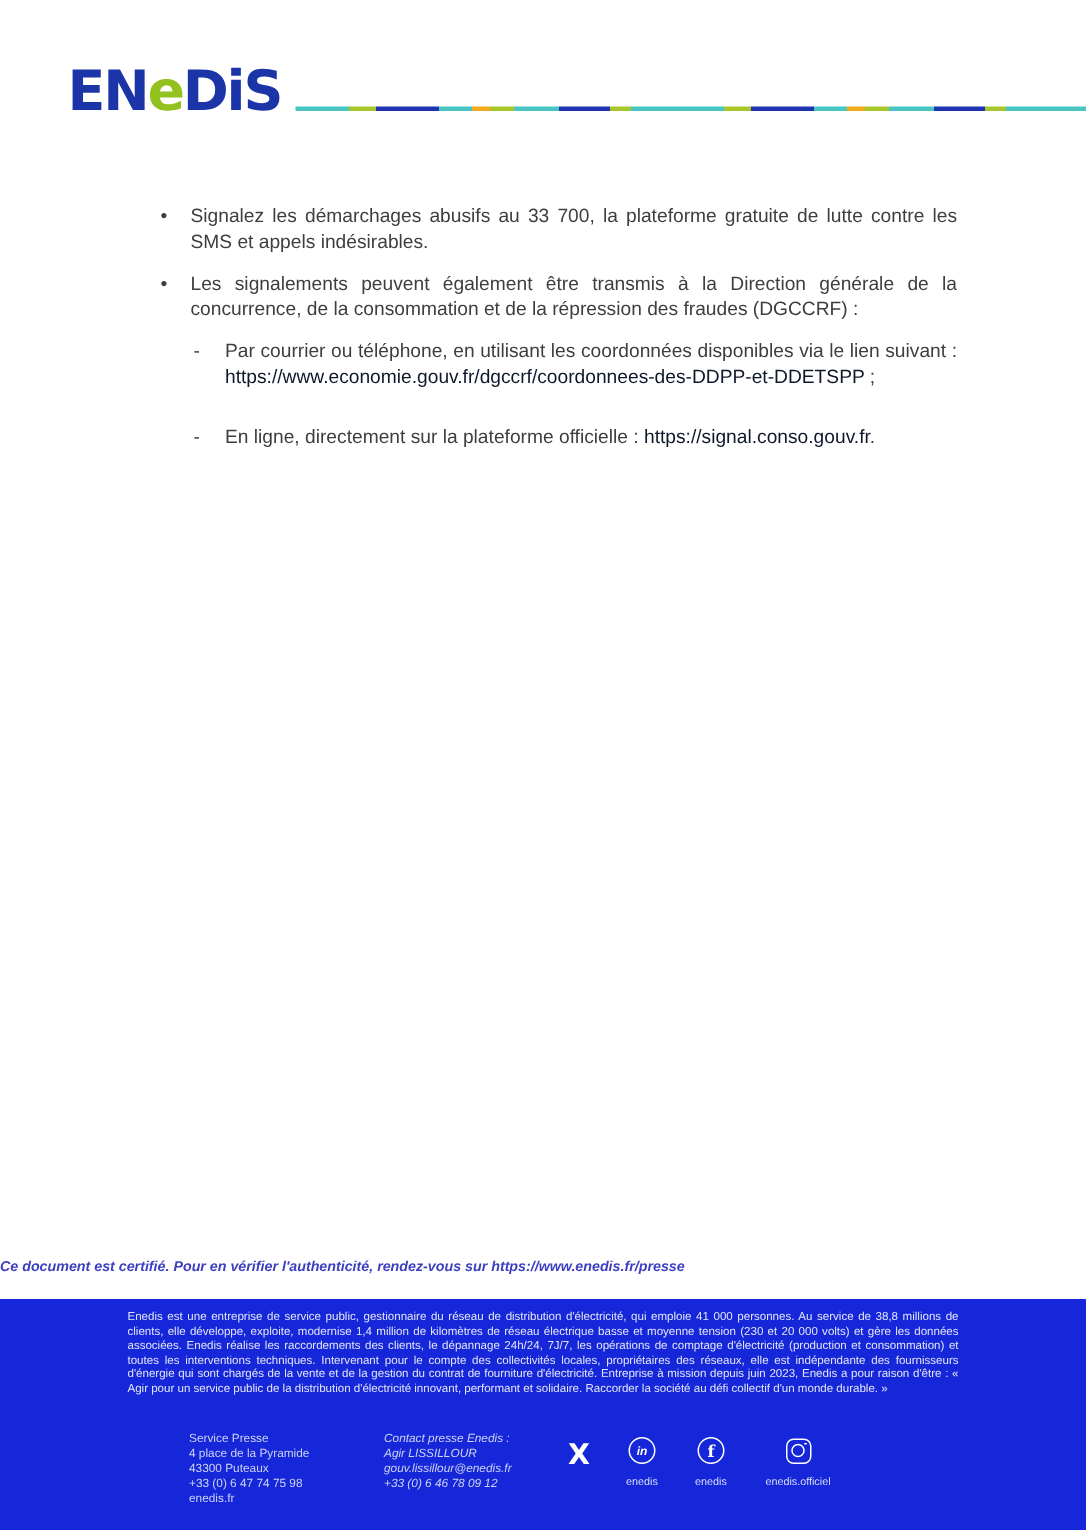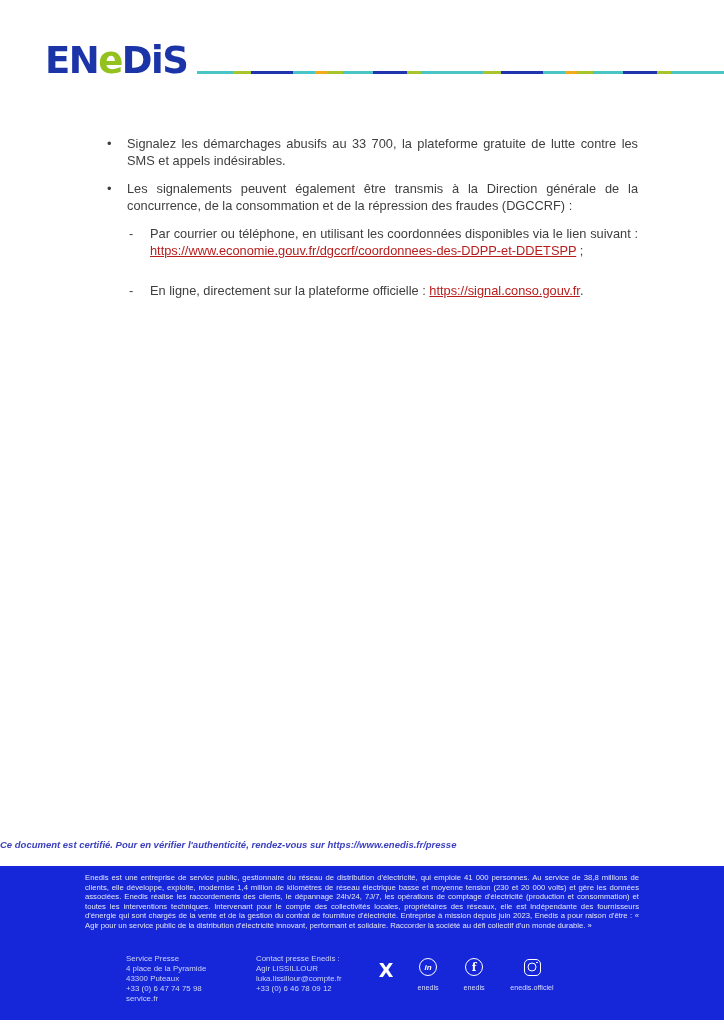--- a/index.html
+++ b/index.html
@@ -39,42 +39,42 @@
     color:#3e3e3e;font-size:12.8px;line-height:17px;
   }
   .bullet-row{display:flex;margin-bottom:11px;}
   .bullet-marker{width:20px;flex:0 0 20px;font-size:13px;color:#3e3e3e;}
   .bullet-text{flex:1;text-align:justify;}
   .subs{margin-left:22px;}
   .sub-row{display:flex;margin-bottom:10px;}
   .sub-row.gap{margin-top:23px;}
   .dash-marker{width:21px;flex:0 0 21px;color:#3e3e3e;}
   .sub-text{flex:1;text-align:justify;}
-  a.doc-link{color:#b91c1c;text-decoration:underline;cursor:pointer;}
+  a.doc-link{color:#0f172a;cursor:pointer;}
   
   .certified{
     position:absolute;left:0;right:0;top:839px;
     text-align:left;font-size:9.5px;font-style:italic;font-weight:600;
     color:#3c40bf;
   }
   
   .footer{
     position:absolute;left:0;right:0;top:866px;height:154px;
     background:#1626d9;color:#e8ebfb;
   }
   .footer-about{
     position:absolute;left:85px;right:85px;top:7px;
     font-size:7.7px;line-height:9.6px;text-align:justify;color:#e2e6fa;
   }
   .press-col{
     position:absolute;top:88px;
     font-size:7.9px;line-height:10px;color:#ccd3f4;
   }
   .press-col.col1{left:85px;}
-  .press-col.col2{left:215px;}
+  .press-col.col2{left:215px;font-style:italic;}
   .press-col div{white-space:nowrap;margin-left:41px;}
   
   .social{
     position:absolute;left:368px;top:90px;
     display:flex;align-items:flex-start;
   }
   .social-item{display:flex;flex-direction:column;align-items:center;}
   .social-item.si-x{width:36px;padding-top:3px;}
   .social-item.si-li{width:48px;}
   .social-item.si-fb{width:44px;}
@@ -145,27 +145,27 @@
 
   <div class="footer">
 
     <div class="footer-about">Enedis est une entreprise de service public, gestionnaire du réseau de distribution d'électricité, qui emploie 41 000 personnes. Au service de 38,8 millions de clients, elle développe, exploite, modernise 1,4 million de kilomètres de réseau électrique basse et moyenne tension (230 et 20 000 volts) et gère les données associées. Enedis réalise les raccordements des clients, le dépannage 24h/24, 7J/7, les opérations de comptage d'électricité (production et consommation) et toutes les interventions techniques. Intervenant pour le compte des collectivités locales, propriétaires des réseaux, elle est indépendante des fournisseurs d'énergie qui sont chargés de la vente et de la gestion du contrat de fourniture d'électricité. Entreprise à mission depuis juin 2023, Enedis a pour raison d'être : « Agir pour un service public de la distribution d'électricité innovant, performant et solidaire. Raccorder la société au défi collectif d'un monde durable. »</div>
 
     <div class="press-col col1">
       <div>Service Presse</div>
       <div>4 place de la Pyramide</div>
       <div>43300 Puteaux</div>
       <div>+33 (0) 6 47 74 75 98</div>
-      <div>service.fr</div>
+      <div>enedis.fr</div>
     </div>
 
     <div class="press-col col2">
       <div>Contact presse Enedis :</div>
       <div>Agir LISSILLOUR</div>
-      <div>luka.lissillour@compte.fr</div>
+      <div>gouv.lissillour@enedis.fr</div>
       <div>+33 (0) 6 46 78 09 12</div>
     </div>
 
     <div class="social">
 
       <div class="social-item si-x">
         <div class="icon-wrap">
           <span class="x-glyph">X</span>
         </div>
       </div>

